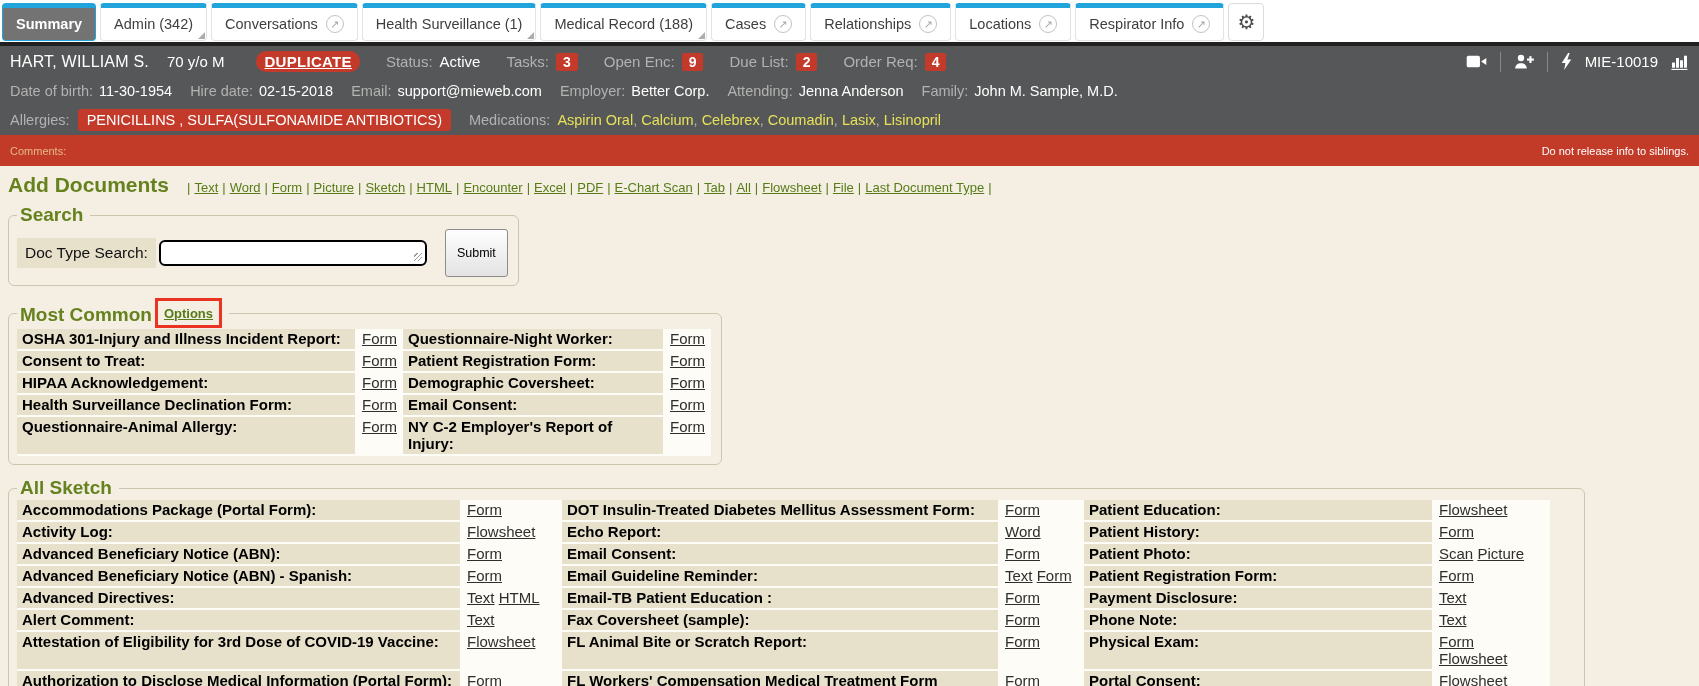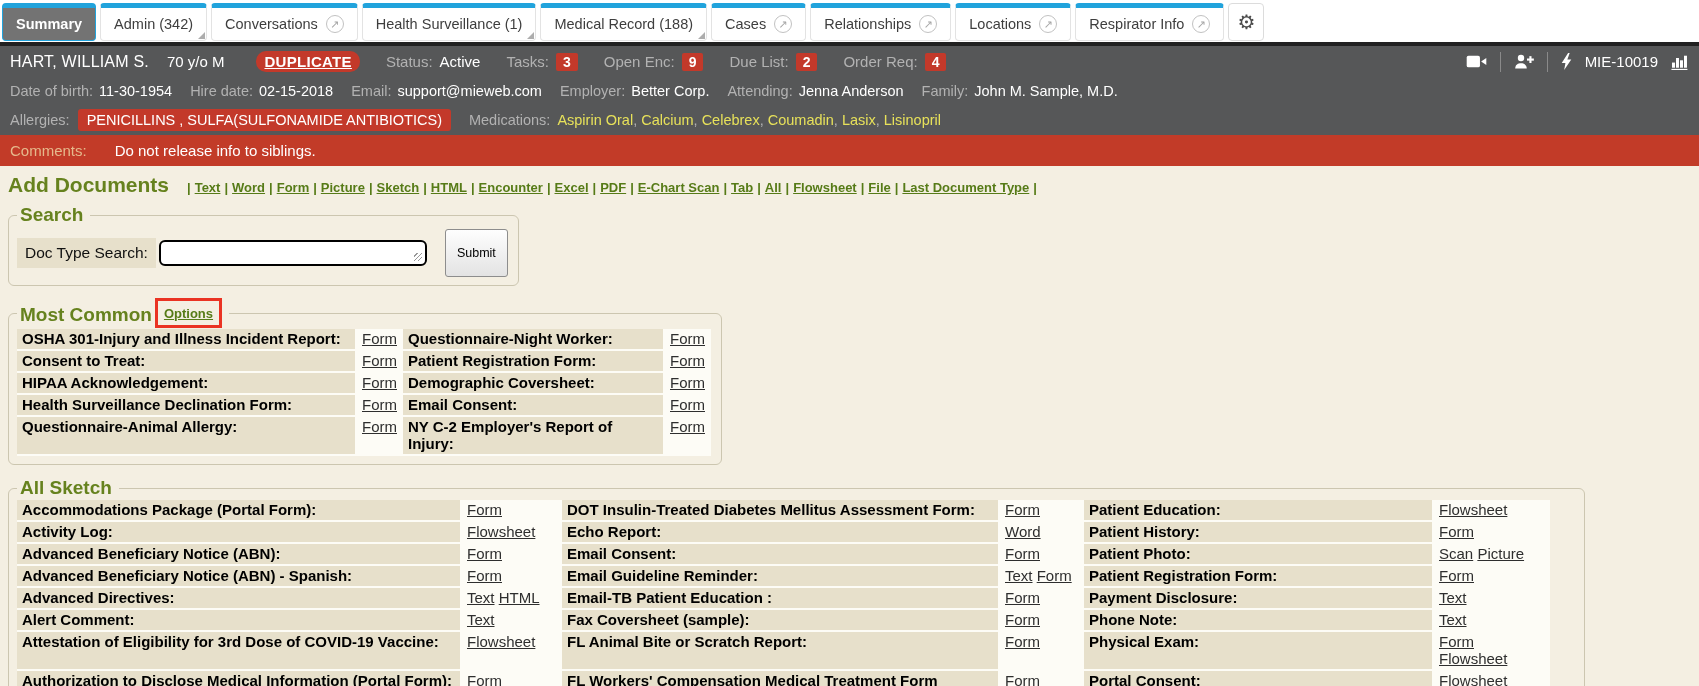--- a/index.html
+++ b/index.html
@@ -45,30 +45,30 @@
   .row2 { display:flex; align-items:center; height:27px; padding:0 10px; font-size:14.5px; }
   .row2 .pair { margin-left:0; margin-right:18px; gap:6px; }
   .row3 { display:flex; align-items:center; height:31px; padding:0 10px; font-size:14.5px; }
   .allergy-badge { background:#c3392a; color:#fff; padding:3px 9px; border-radius:3px; margin-left:8px; cursor:pointer; }
   .medslbl { margin-left:18px; }
   .meds { margin-left:7px; }
   .med-link { color:#e7e15a; text-decoration:none; }
   .med-sep { color:#b2b2b2; }
 
   
-  .comments { background:#c23b28; height:31px; display:flex; align-items:center; padding:0 10px; font-size:15px; color:#fff; }
+  .comments { background:#c23b28; height:31px; display:flex; align-items:center; padding:0 10px; font-size:11px; color:#fff;justify-content:space-between; }
   .clabel { color:#e5b98c; margin-right:28px; }
 
   
   .content { padding:7px 0 0 8px; width:1585px; }
   .adddoc-row { text-align:right; font-size:15px; padding-right:30px; height:24px; color:#111; }
   .adddoc-row a { color:#111; font-weight:500; }
   .docs-head { display:flex; align-items:baseline; gap:16px; margin-top:0; }
   .h-green { font-size:21px; font-weight:bold; color:#66821e; margin:0; }
-  .doclinks { font-size:13px; font-weight:bold; color:#567b17; }
+  .doclinks { font-size:13px; font-weight:normal; color:#567b17; }
   .doclinks a { color:#567b17; margin:0 2px; }
   .doclinks .pipe { color:#567b17; margin:0 2px; text-decoration:none; }
 
   fieldset.fs { border:1px solid #ccc6b0; border-radius:6px; margin:7px 0 12px 0; padding:1px 10px 8px 8px; width:fit-content; }
   fieldset.fs.full { width:1577px; }
   legend.green { font-size:19px; font-weight:bold; color:#66821e; padding:0 7px 0 3px; }
 
   .search-row { display:flex; align-items:center; margin-top:2px; }
   .search-lbl { background:#e7e0cb; padding:6px 8px; font-size:15.5px; color:#111; }
   .input-wrap { position:relative; margin-left:3px; }

